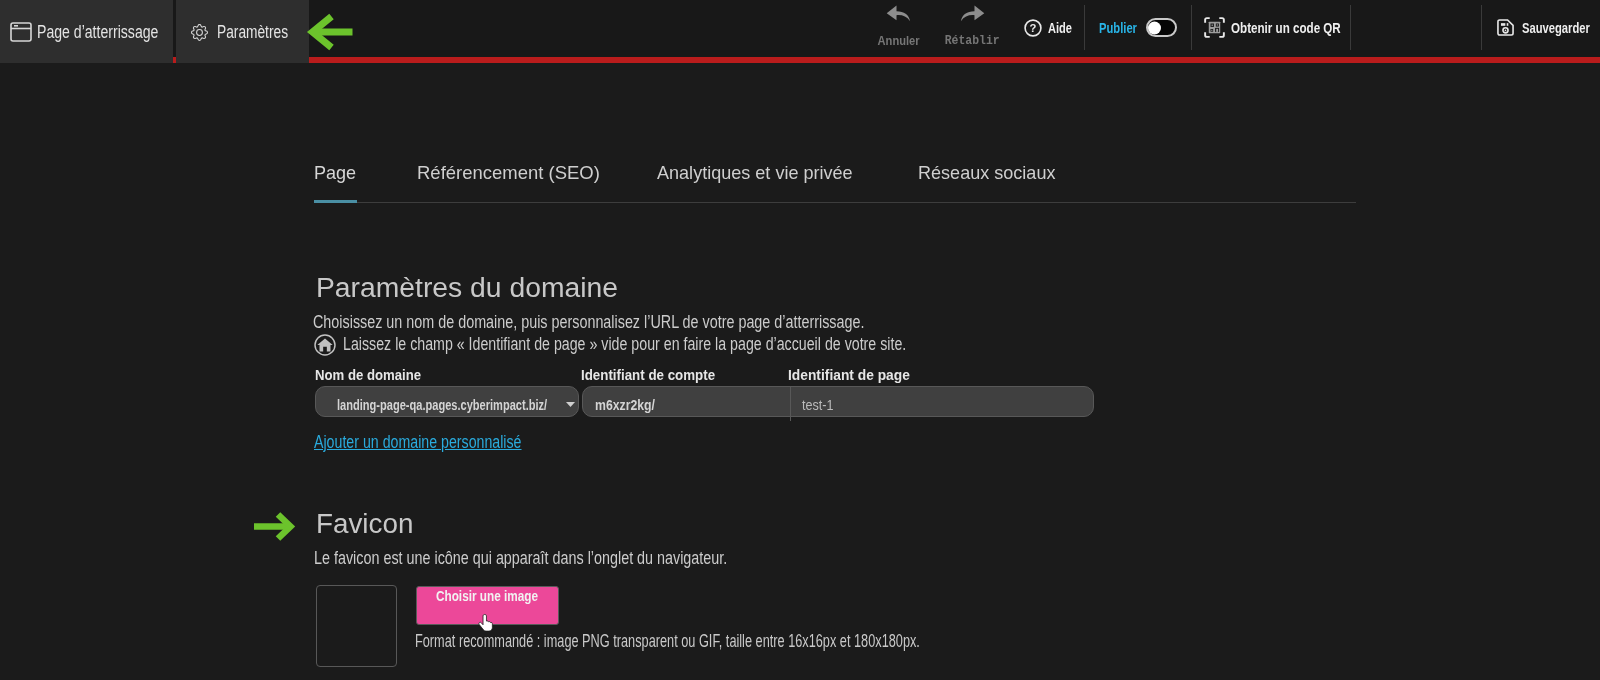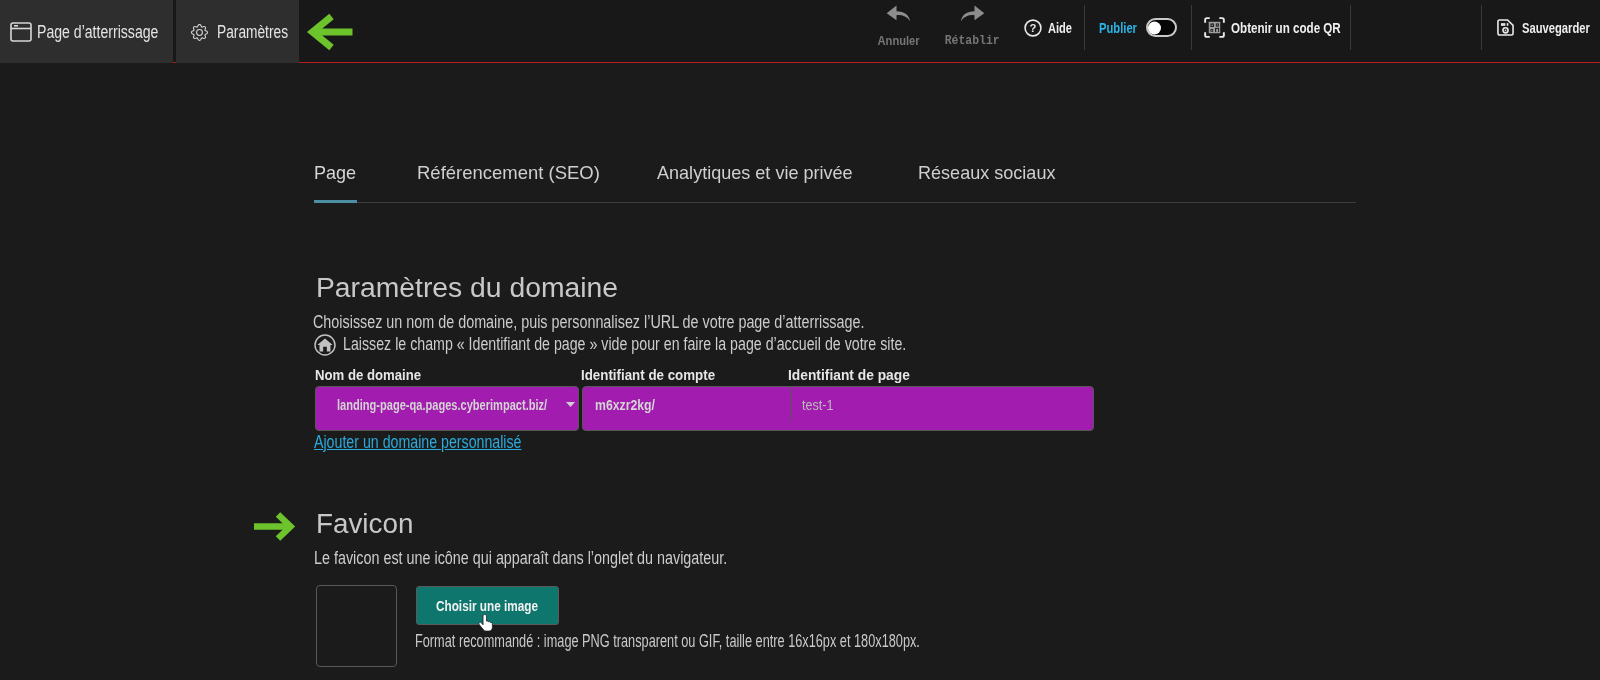--- a/index.html
+++ b/index.html
@@ -1,45 +1,45 @@
 <!DOCTYPE html>
 <html><head>
 <meta charset="utf-8">
 <style>
 * { margin:0; padding:0; box-sizing:border-box; }
 html,body { width:1600px; height:680px; background:#1b1b1b; font-family:"Liberation Sans",sans-serif; overflow:hidden; position:relative; }
 .abs { position:absolute; }
 
 
-#topbar { position:absolute; left:0; top:0; width:1600px; height:63px; background:#181818; border-bottom:1px solid #b91c1c; }
+#topbar { position:absolute; left:0; top:0; width:1600px; height:63px; background:#181818; border-bottom:6px solid #b91c1c; }
 .tab { position:absolute; top:0; height:63px; background:#2e2e2e; overflow:hidden; }
 .tabinner { position:absolute; top:6px; height:52px; display:flex; align-items:center; color:#e4e4e4; font-size:17.5px; white-space:nowrap; }
 #tab1 { left:0; width:173px; }
-#tab2 { left:176px; width:123px; }
+#tab2 { left:176px; width:133px; }
 
 .tb-item { position:absolute; top:0; height:55px; display:flex; align-items:center; color:#efefef; font-size:14px; font-weight:bold; white-space:nowrap; }
 .tb-col { height:62px; flex-direction:column; justify-content:flex-start; padding-top:5px; color:#767676; align-items:center; }
 .tb-div { position:absolute; top:5px; height:45px; width:1px; background:#3a3a3a; }
 
 .toggle { position:relative; width:31px; height:19px; border:2px solid #c9c9c9; border-radius:10px; background:#060606; }
 .knob { position:absolute; left:0px; top:50%; transform:translateY(-50%); width:13px; height:13px; border-radius:50%; background:#ffffff; }
 
 
 .ctab { position:absolute; top:162px; font-size:19px; color:#cfcfcf; white-space:nowrap; transform:scaleX(0.95); transform-origin:0 50%; }
 #tabline { position:absolute; left:314px; top:202px; width:1042px; height:1px; background:#3d3d3d; }
 #tabactive { position:absolute; left:314px; top:200px; width:43px; height:3px; background:#4a8fa4; }
 
 h2 { font-weight:normal; font-size:27px; color:#c8c8c8; white-space:nowrap; }
 .p17 { font-size:17.5px; color:#cccccc; white-space:nowrap; transform-origin:0 50%; }
 .label { font-size:15.5px; font-weight:bold; color:#e6e6e6; white-space:nowrap; transform-origin:0 50%; }
 
-.field { position:absolute; background:#a21caf; border:1px solid #585858; border-radius:4px; height:45px; }
+.field { position:absolute; background:#404040; border:1px solid #585858; border-radius:10px; height:31px; }
 .ftext { position:absolute; top:10px; font-size:14px; font-weight:bold; color:#d4d4d4; white-space:nowrap; transform-origin:0 50%; }
 
-.btn { position:absolute; background:#0f766e; border:1px solid #5a5a5a; border-radius:3px; color:#f2f2f2; font-size:15px; font-weight:bold; display:flex; align-items:center; justify-content:center; }
+.btn { position:absolute; background:#ec4899; border:1px solid #5a5a5a; border-radius:3px; color:#f2f2f2; font-size:15px; font-weight:bold; display:flex; justify-content:center; }
 .sx { display:inline-block; transform-origin:0 50%; }
 </style>
 </head>
 <body>
 
 <div id="topbar">
   <div class="tab" id="tab1">
     <div class="tabinner" style="left:10px;">
       <svg style="flex:none;" width="22" height="20" viewBox="0 0 22 20" fill="none" stroke="#d6d6d6" stroke-width="1.6">
         <rect x="1" y="1" width="20" height="18" rx="2"></rect>

